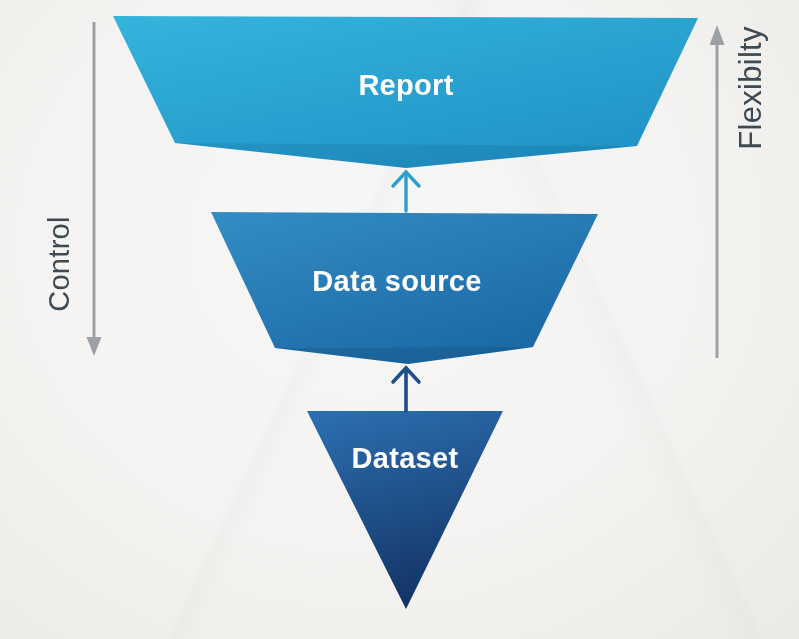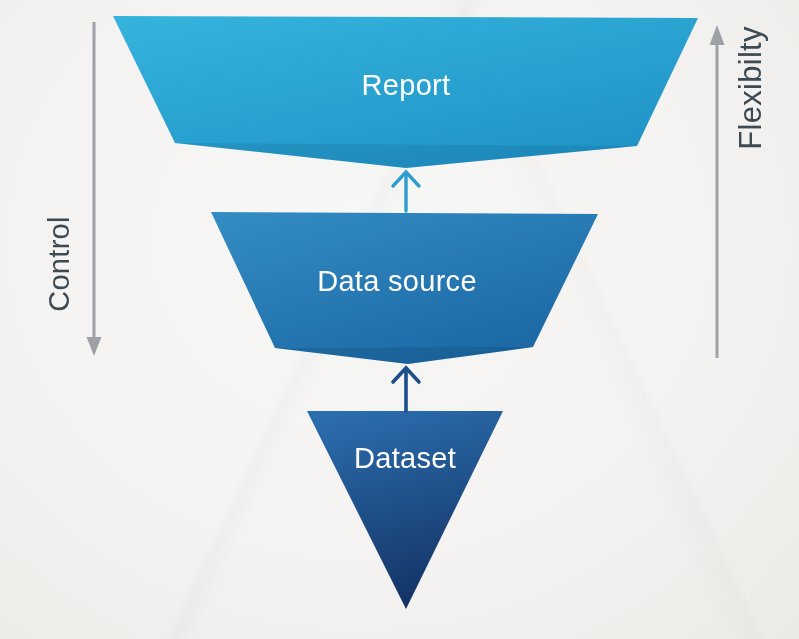--- a/index.html
+++ b/index.html
@@ -20,21 +20,21 @@
   #funnel-svg {
     position: absolute;
     left: 0;
     top: 0;
   }
   .layer-label {
     position: absolute;
     transform: translate(-50%, -50%);
     color: #ffffff;
     font-size: 29px;
-    font-weight: 400;
+    font-weight: 700;
     letter-spacing: 0.3px;
     white-space: nowrap;
     user-select: none;
   }
   .axis-label {
     position: absolute;
     transform: translate(-50%, -50%) rotate(-90deg);
     color: #3d4a53;
     font-weight: 400;
     letter-spacing: 0.3px;

